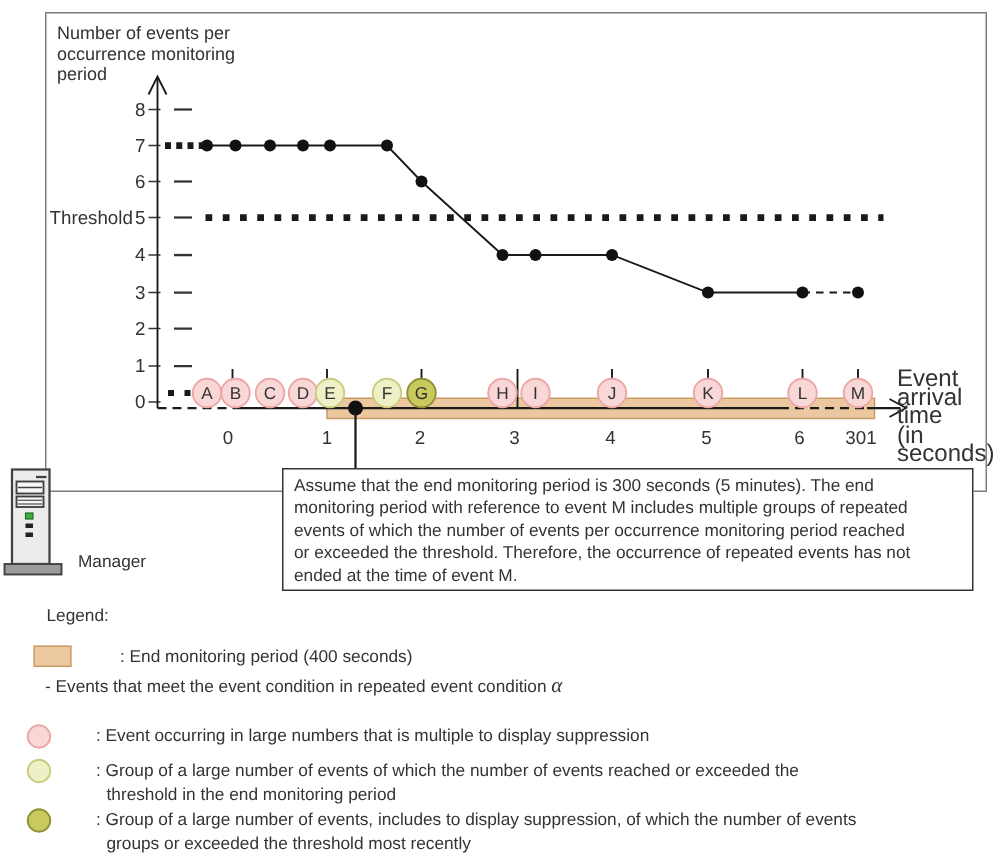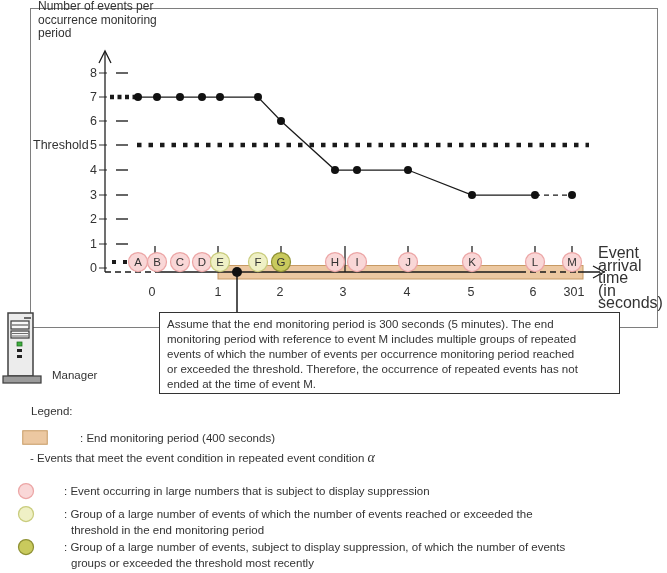--- a/index.html
+++ b/index.html
@@ -2,25 +2,25 @@
 <html><head>
 <meta charset="utf-8">
 <style>
   html,body{margin:0;padding:0;background:#fff;}
   .page{position:relative;width:667px;height:573px;background:#fff;
         font-family:"Liberation Sans",sans-serif;color:#333;overflow:hidden;}
   .abs{position:absolute;}
   .panel{left:30px;top:8px;width:628px;height:320px;border:1.5px solid #7e7e7e;
          box-sizing:border-box;background:#fff;z-index:1;}
   .chart-svg{left:0;top:0;z-index:2;}
-  .axis-title{left:38px;top:0;width:140px;font-size:12px;line-height:13.5px;
+  .axis-title{left:38px;top:16px;width:140px;font-size:12px;line-height:13.5px;
               white-space:pre-line;z-index:3;}
   .arrival-label{left:598px;top:247px;width:68px;font-size:16px;line-height:12.5px;
                  white-space:pre-line;z-index:3;}
-  .callout{left:159px;top:312px;width:461px;height:82px;background:#fff;
+  .callout{left:188px;top:312px;width:461px;height:82px;background:#fff;
            border:1px solid #333;box-sizing:border-box;padding:4px 7px;
            font-size:11.5px;line-height:15px;white-space:pre-line;z-index:5;}
   .manager-svg{left:0px;top:308px;z-index:6;}
   .manager-label{left:52px;top:369px;font-size:11.5px;z-index:6;}
   .legend-text{font-size:11.5px;line-height:14px;z-index:2;margin-left:28px;}
   .alpha{font-family:"Liberation Serif",serif;font-style:italic;font-size:14px;}
   svg text{font-family:"Liberation Sans",sans-serif;fill:#333;}
   svg .num{font-size:12.5px;}
   svg .evt{font-size:11.5px;}
 </style>
@@ -204,27 +204,27 @@
   </svg>
   <div class="abs legend-text" style="left:52px;top:431px;">: End monitoring period (400 seconds)</div>
 
   <div class="abs legend-text" style="left:2px;top:451px;">
     <span>- Events that meet the event condition in repeated event condition </span><span class="alpha">α</span>
   </div>
 
   <svg class="abs" style="left:17px;top:482px;z-index:2;" width="18" height="18" viewBox="0 0 18 18">
     <circle cx="9" cy="9" r="7.5" stroke-width="1.25" fill="#f9d7d7" stroke="#eca6a6"></circle>
   </svg>
-  <div class="abs legend-text" style="left:36px;top:484px;">: Event occurring in large numbers that is subject to display suppression</div>
+  <div class="abs legend-text" style="left:36px;top:484px;">: Event occurring in large numbers that is multiple to display suppression</div>
 
   <svg class="abs" style="left:17px;top:505px;z-index:2;" width="18" height="18" viewBox="0 0 18 18">
     <circle cx="9" cy="9" r="7.5" stroke-width="1.25" fill="#eff0c5" stroke="#c9cc7d"></circle>
   </svg>
   <div class="abs legend-text" style="left:36px;top:507px;">: Group of a large number of events of which the number of events reached or exceeded the</div>
   <div class="abs legend-text" style="left:43px;top:523px;">threshold in the end monitoring period</div>
 
   <svg class="abs" style="left:17px;top:538px;z-index:2;" width="18" height="18" viewBox="0 0 18 18">
     <circle cx="9" cy="9" r="7.5" stroke-width="1.25" fill="#c9ca5d" stroke="#8f9134"></circle>
   </svg>
-  <div class="abs legend-text" style="left:36px;top:540px;">: Group of a large number of events, subject to display suppression, of which the number of events</div>
+  <div class="abs legend-text" style="left:36px;top:540px;">: Group of a large number of events, includes to display suppression, of which the number of events</div>
   <div class="abs legend-text" style="left:43px;top:556px;">groups or exceeded the threshold most recently</div>
 
 </div>
 
 </body></html>

